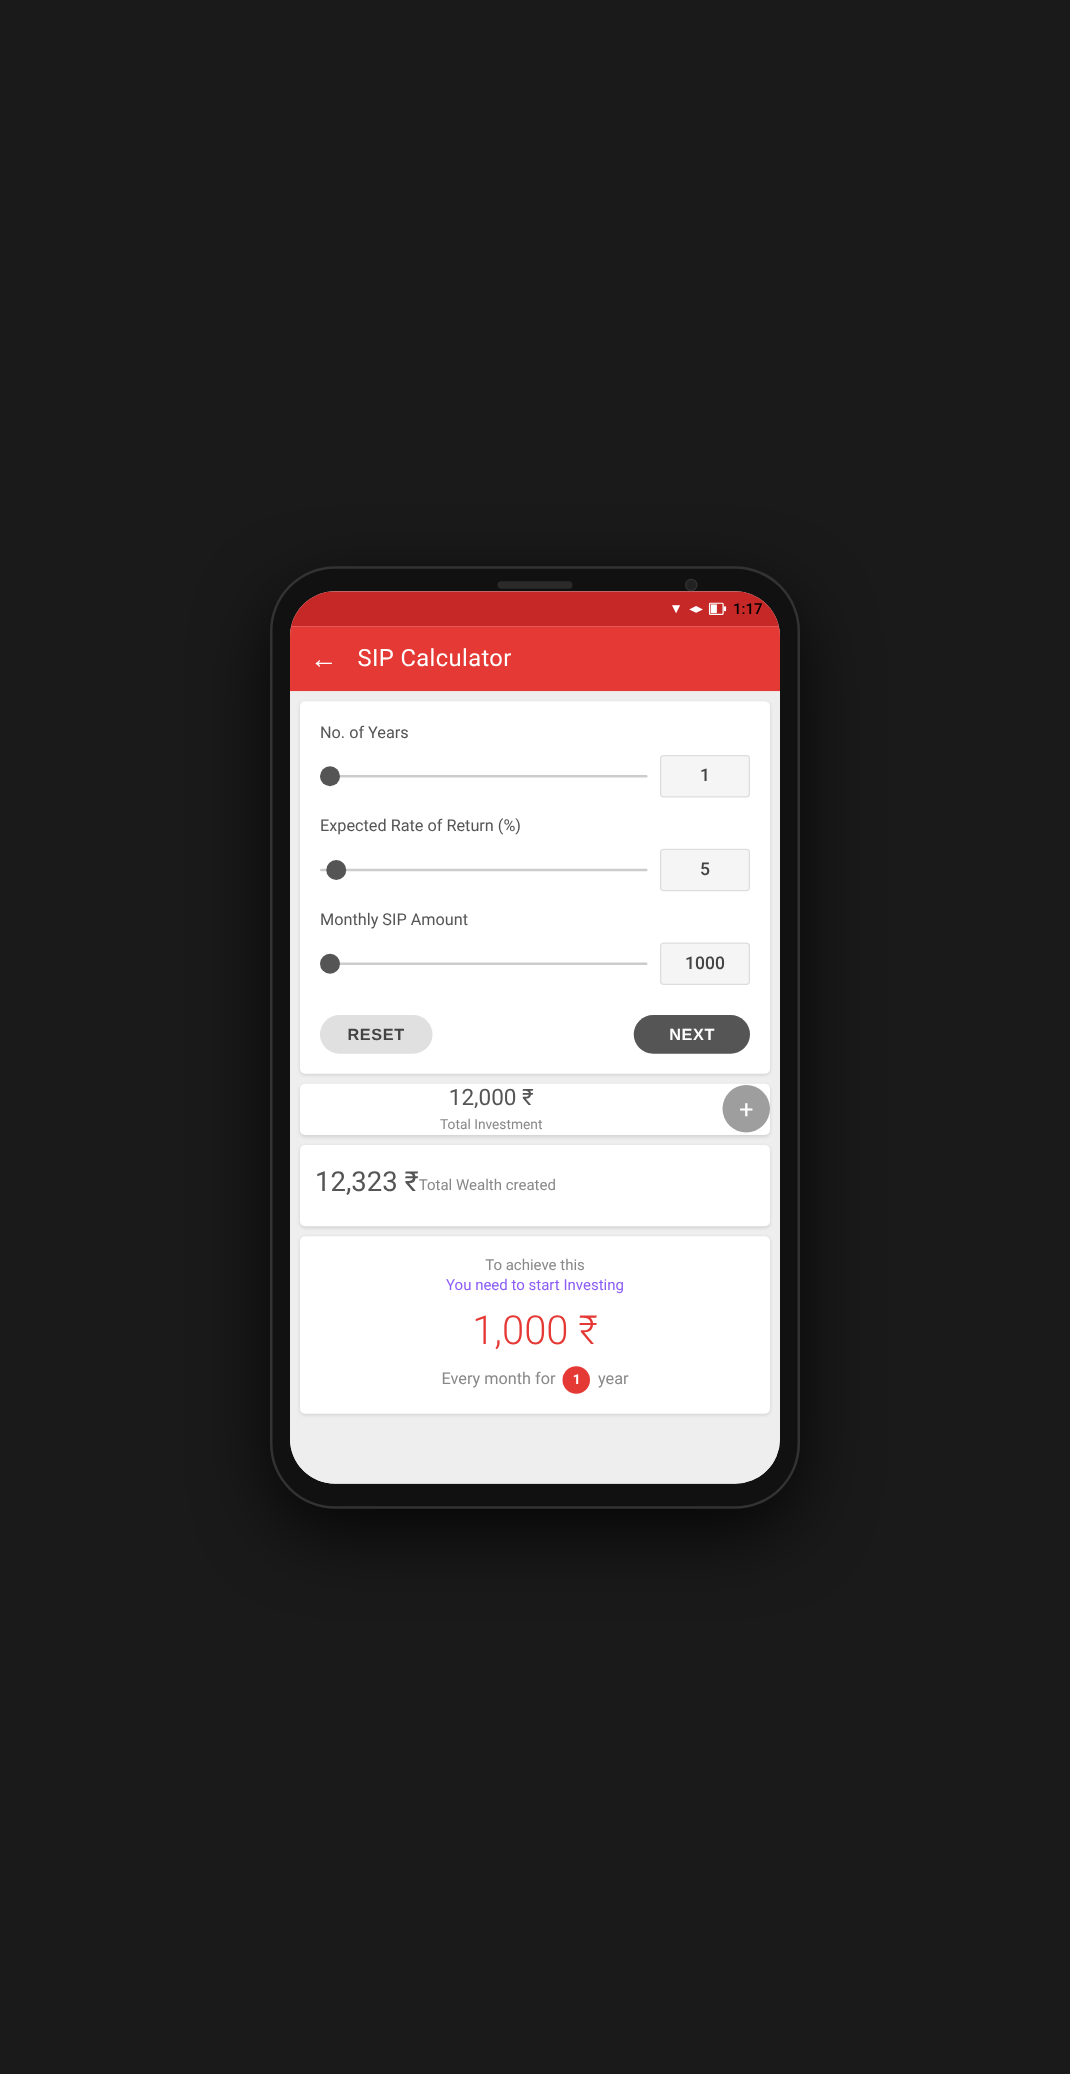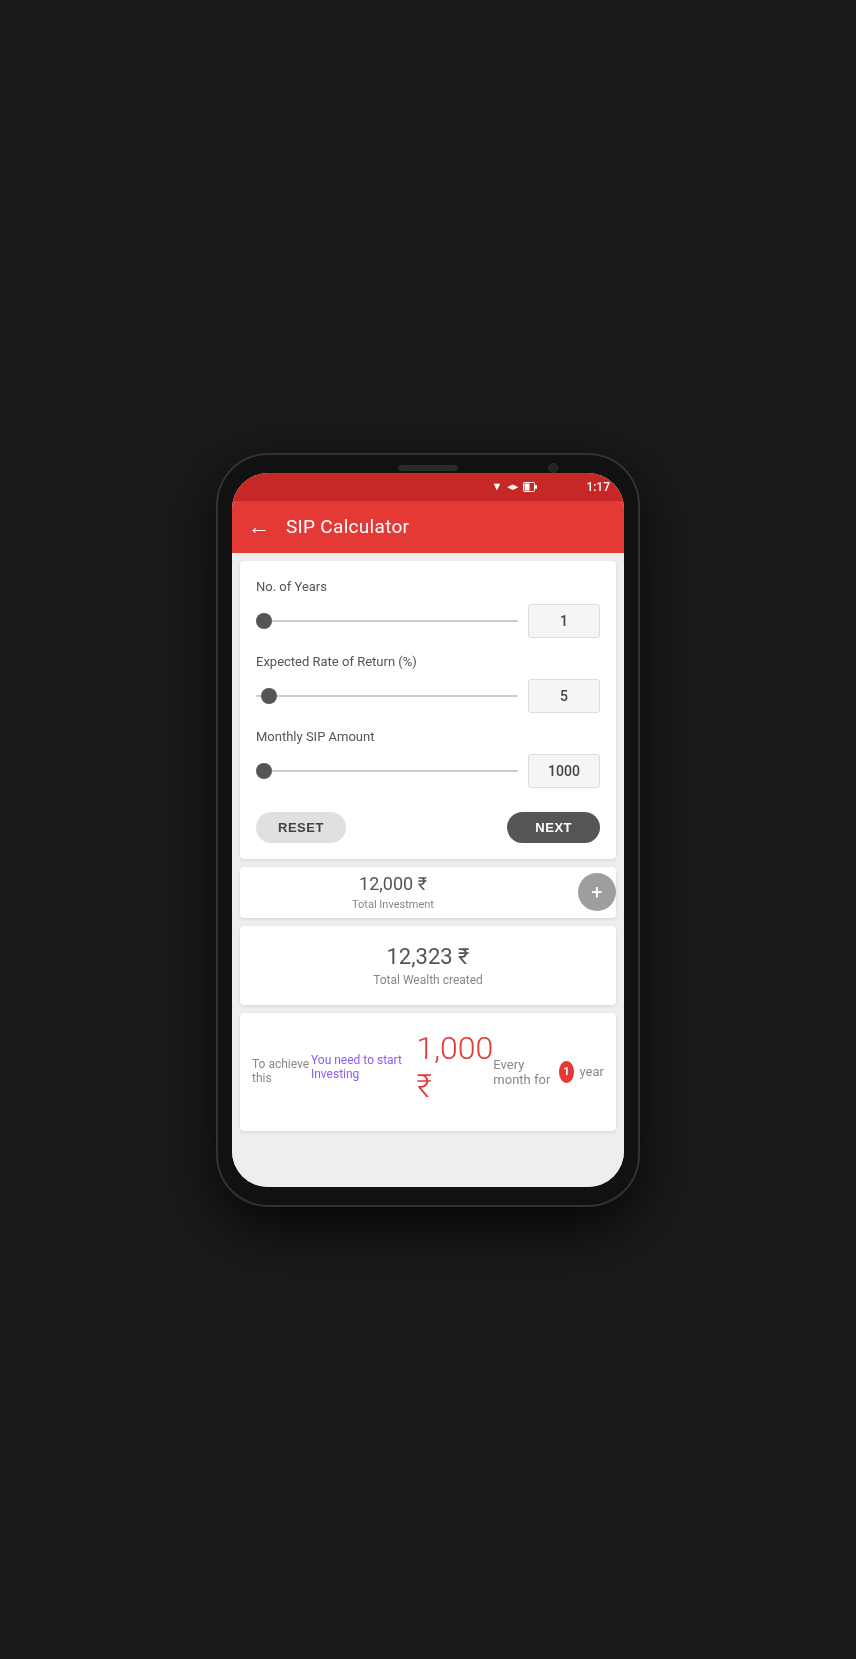--- a/index.html
+++ b/index.html
@@ -84,24 +84,23 @@
     }
 
     .battery-icon {
       color: white;
       font-size: 11px;
       display: flex;
       align-items: center;
     }
 
     .time-display {
-      color: #ffffff;
+      color: #000000;
       font-size: 12px;
       font-weight: 500;
-      margin-left: 44px;
     }
 
     
     .app-bar {
       background: #e53935;
       height: 52px;
       display: flex;
       align-items: center;
       padding: 0 16px;
       gap: 16px;
@@ -271,21 +270,21 @@
       flex-shrink: 0;
     }
 
     
     .wealth-card {
       background: white;
       border-radius: 4px;
       padding: 18px 12px;
       box-shadow: 0 1px 3px rgba(0,0,0,0.12);
       display: flex;
-      flex-direction: column;
+      flex-direction: row;
       align-items: center;
     }
 
     .wealth-value {
       font-size: 22px;
       color: #555;
       margin-bottom: 4px;
     }
 
     .wealth-label {
@@ -293,21 +292,21 @@
       color: #888;
     }
 
     
     .invest-card {
       background: white;
       border-radius: 4px;
       padding: 16px 12px;
       box-shadow: 0 1px 3px rgba(0,0,0,0.12);
       display: flex;
-      flex-direction: row;
+      flex-direction: column;
       align-items: center;
     }
 
     .invest-hint {
       font-size: 12px;
       color: #888;
       margin-bottom: 2px;
     }
 
     .invest-subhint {

